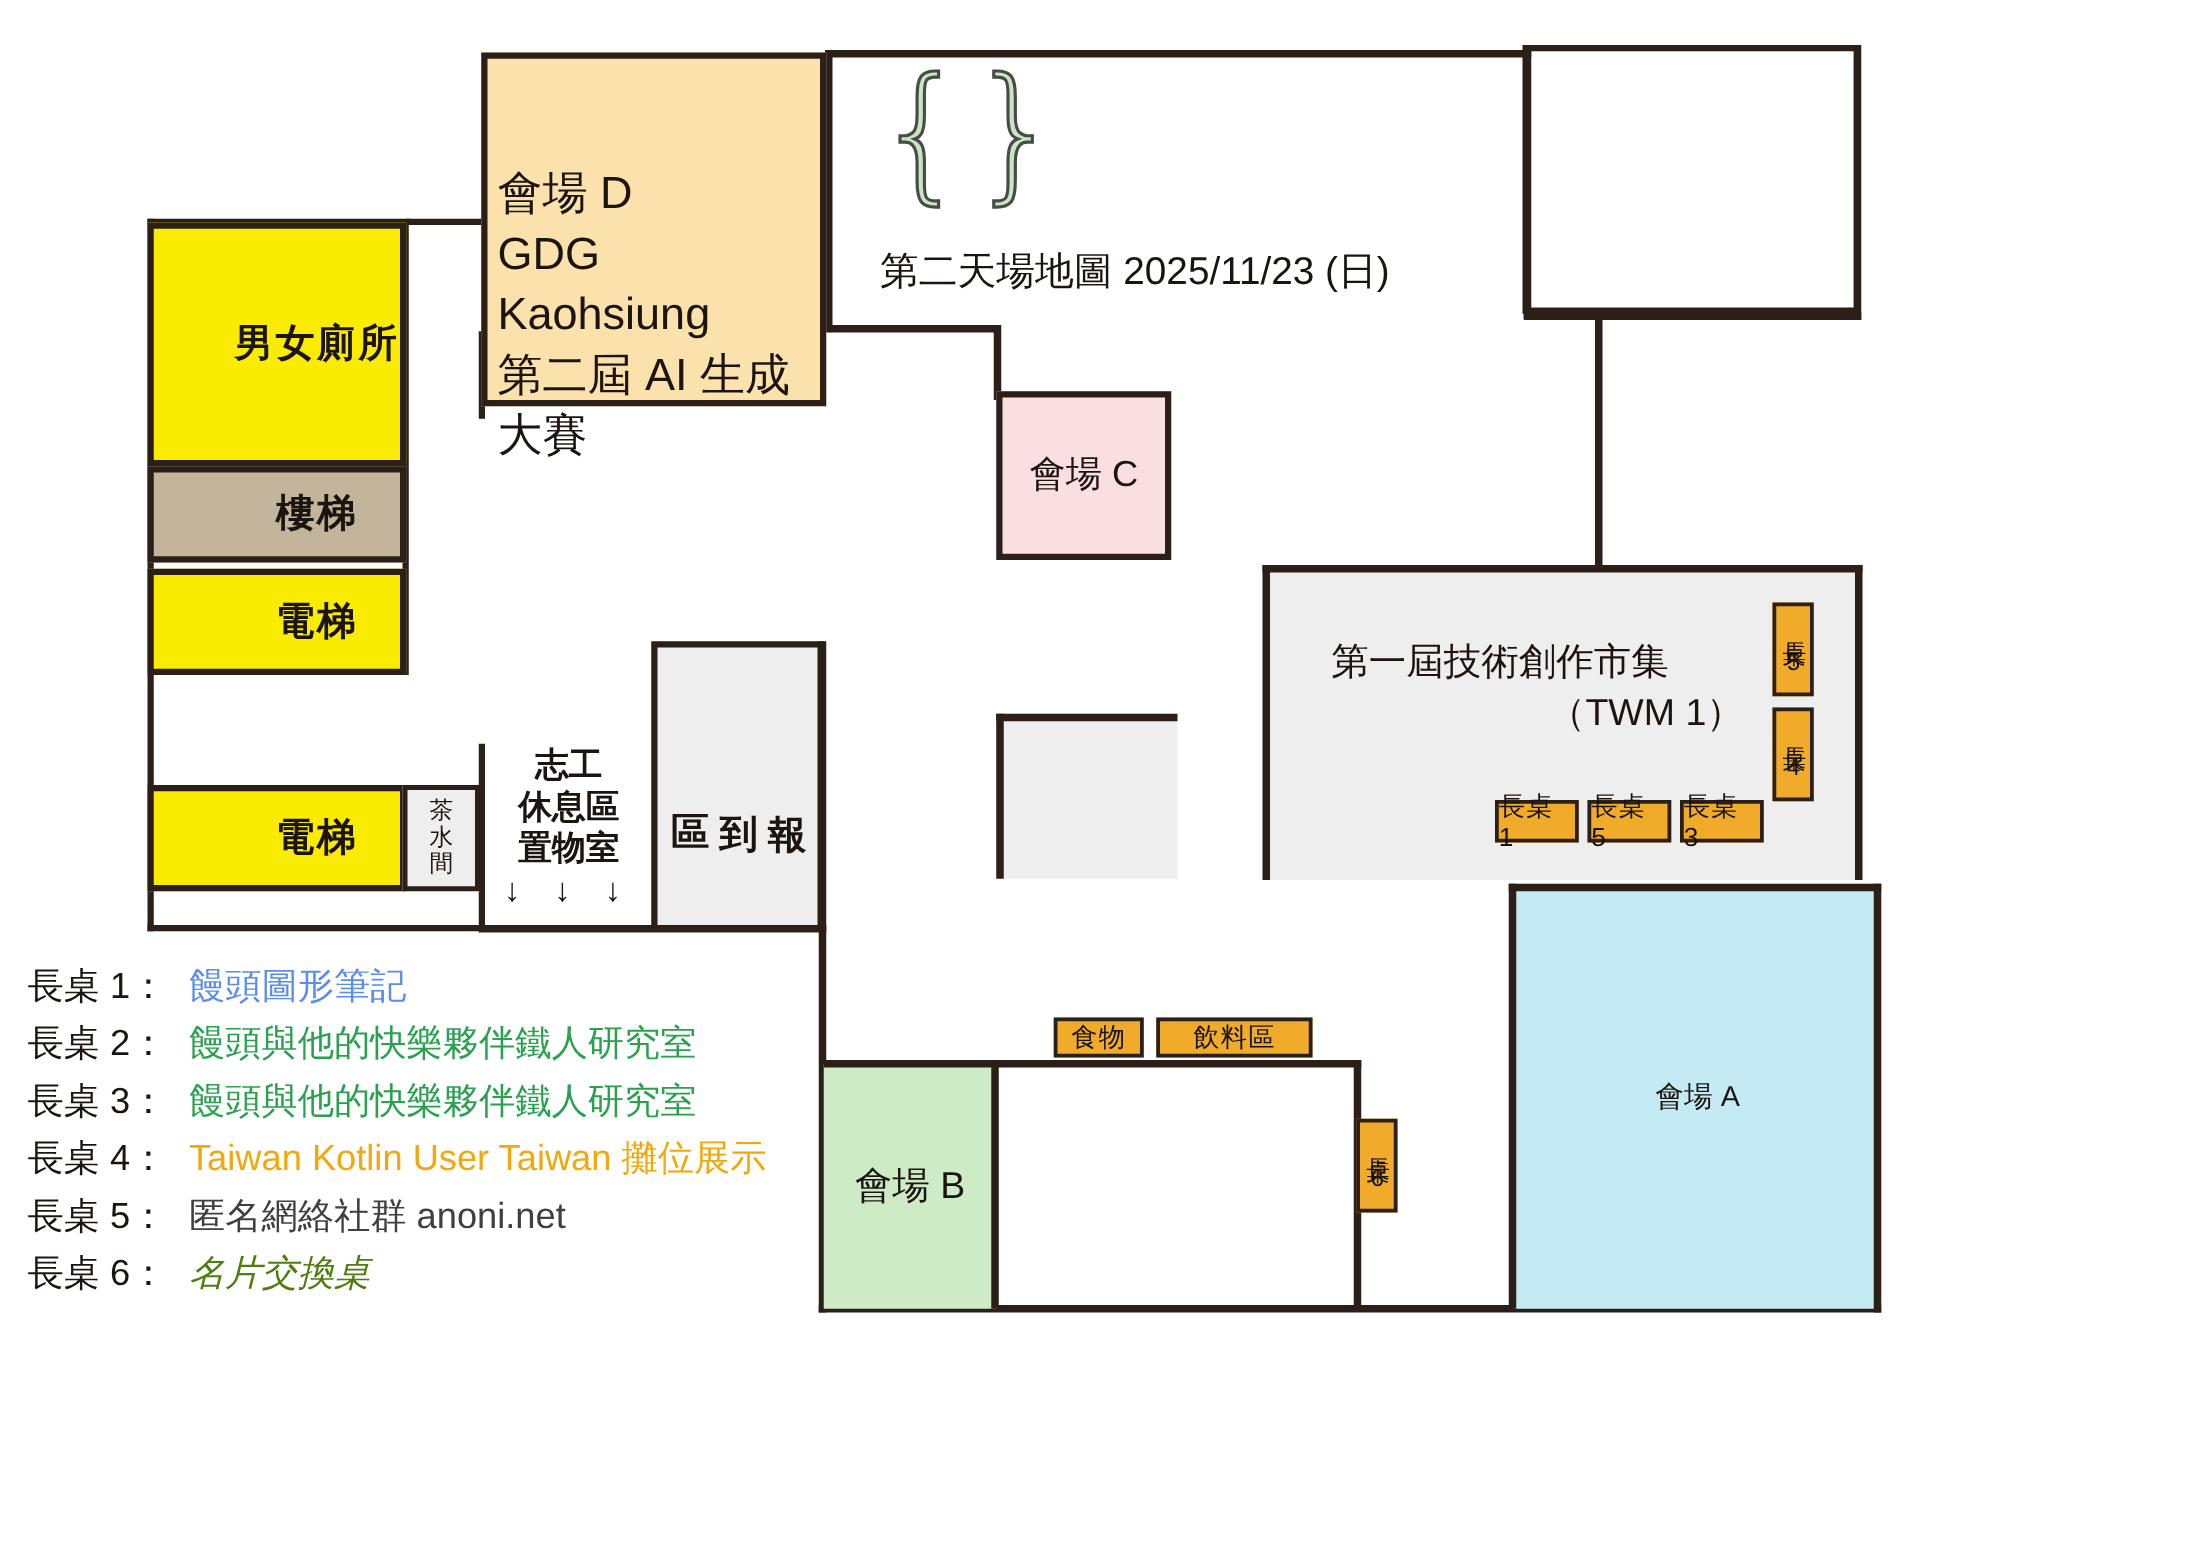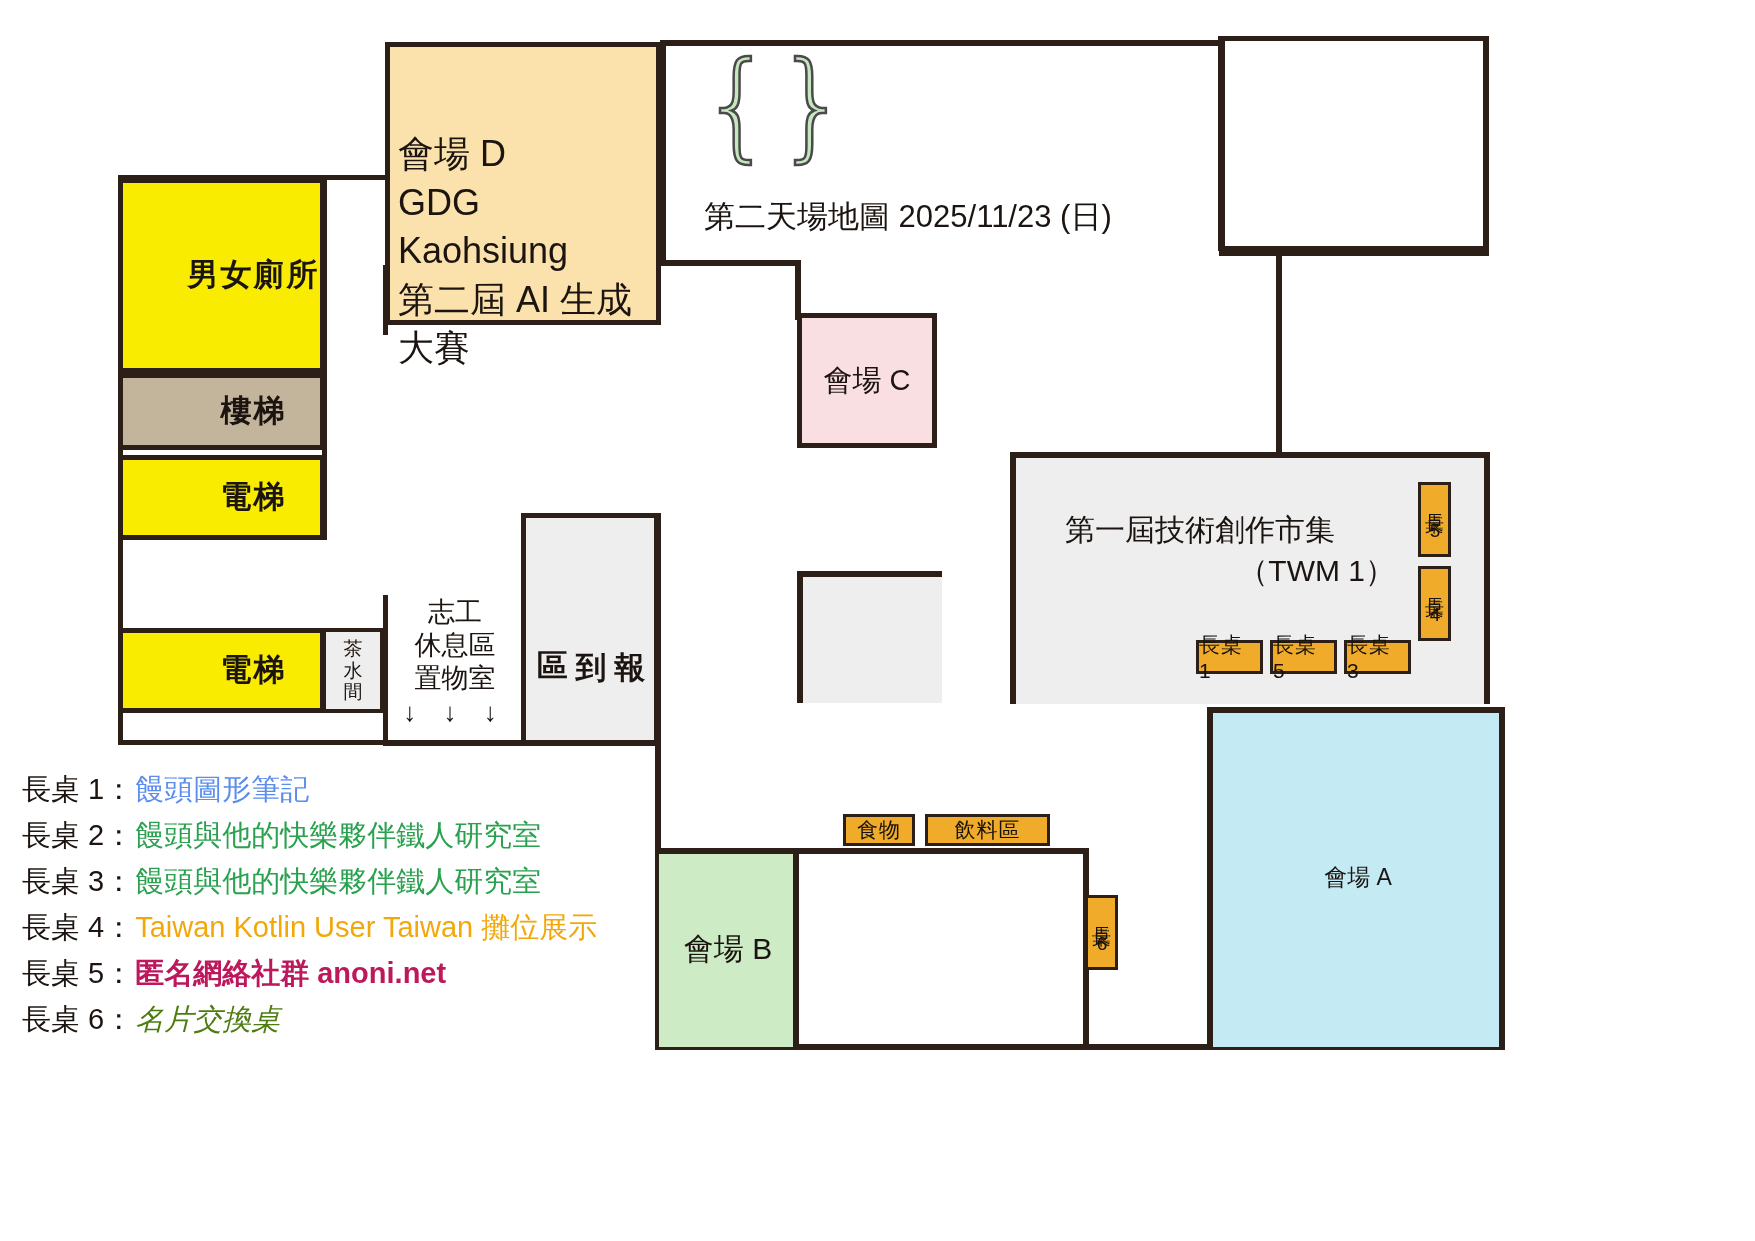--- a/index.html
+++ b/index.html
@@ -84,21 +84,21 @@
     font-size:19px;letter-spacing:0px;line-height:1.05;
   }
 
   
   #legend{position:absolute;left:22px;top:775px;}
   .legend-row{
     display:flex;align-items:baseline;
     font-size:29px;line-height:1.0;margin-bottom:17px;white-space:nowrap;
   }
   .legend-key{color:#1c1410;}
-  .legend-val{margin-left:2px;}
+  .legend-val{margin-left:18px;}
 
   
   .plain{position:absolute;text-align:center;line-height:1.22;white-space:pre-line;}
   .arrows{letter-spacing:10px;font-size:26px;}
 </style>
 </head>
 <body>
 
 <div id="stage">
 
@@ -133,21 +133,21 @@
   <div class="room-label big-cjk" style="left:118px;top:455px;width:207px;height:85px;">電梯</div>
 
   <div class="room fill-yellow" style="left:118px;top:628px;width:207px;height:85px;"></div>
   <div class="room-label big-cjk" style="left:118px;top:628px;width:207px;height:85px;">電梯</div>
 
   <div class="room fill-grey thin" style="left:322px;top:628px;width:62px;height:85px;"></div>
   <div class="room-label" style="left:322px;top:628px;width:62px;height:85px;font-size:19px;line-height:1.15;">茶
 水
 間</div>
 
-  <div class="plain med-cjk" style="left:395px;top:596px;width:120px;">志工
+  <div class="plain med-cjk" style="left:395px;top:596px;width:120px;font-weight:bold;">志工
 休息區
 置物室</div>
   <div class="plain arrows" style="left:395px;top:697px;width:120px;">↓ ↓ ↓</div>
 
   <div class="room fill-cream" style="left:385px;top:42px;width:276px;height:283px;"></div>
   <div class="room-label" style="left:398px;top:130px;width:256px;height:110px;align-items:flex-start;justify-content:flex-start;text-align:left;font-size:36px;line-height:1.35;">會場 D
 GDG Kaohsiung
 第二屆 AI 生成大賽</div>
 
   <div id="title-block">
@@ -223,21 +223,21 @@
     <div class="legend-row">
       <span class="legend-key">長桌 3：</span>
       <span class="legend-val" style="color: rgb(42, 161, 79);">饅頭與他的快樂夥伴鐵人研究室</span>
     </div>
     <div class="legend-row">
       <span class="legend-key">長桌 4：</span>
       <span class="legend-val" style="color: rgb(242, 168, 10);">Taiwan Kotlin User Taiwan 攤位展示</span>
     </div>
     <div class="legend-row">
       <span class="legend-key">長桌 5：</span>
-      <span class="legend-val" style="color: #be185d; font-weight: bold;">匿名網絡社群 anoni.net</span>
+      <span class="legend-val" style="color: #404040;">匿名網絡社群 anoni.net</span>
     </div>
     <div class="legend-row">
       <span class="legend-key">長桌 6：</span>
       <span class="legend-val" style="color: #4d7c0f; font-style: italic;">名片交換桌</span>
     </div>
   </div>
 
 </div>
 
 </body></html>

